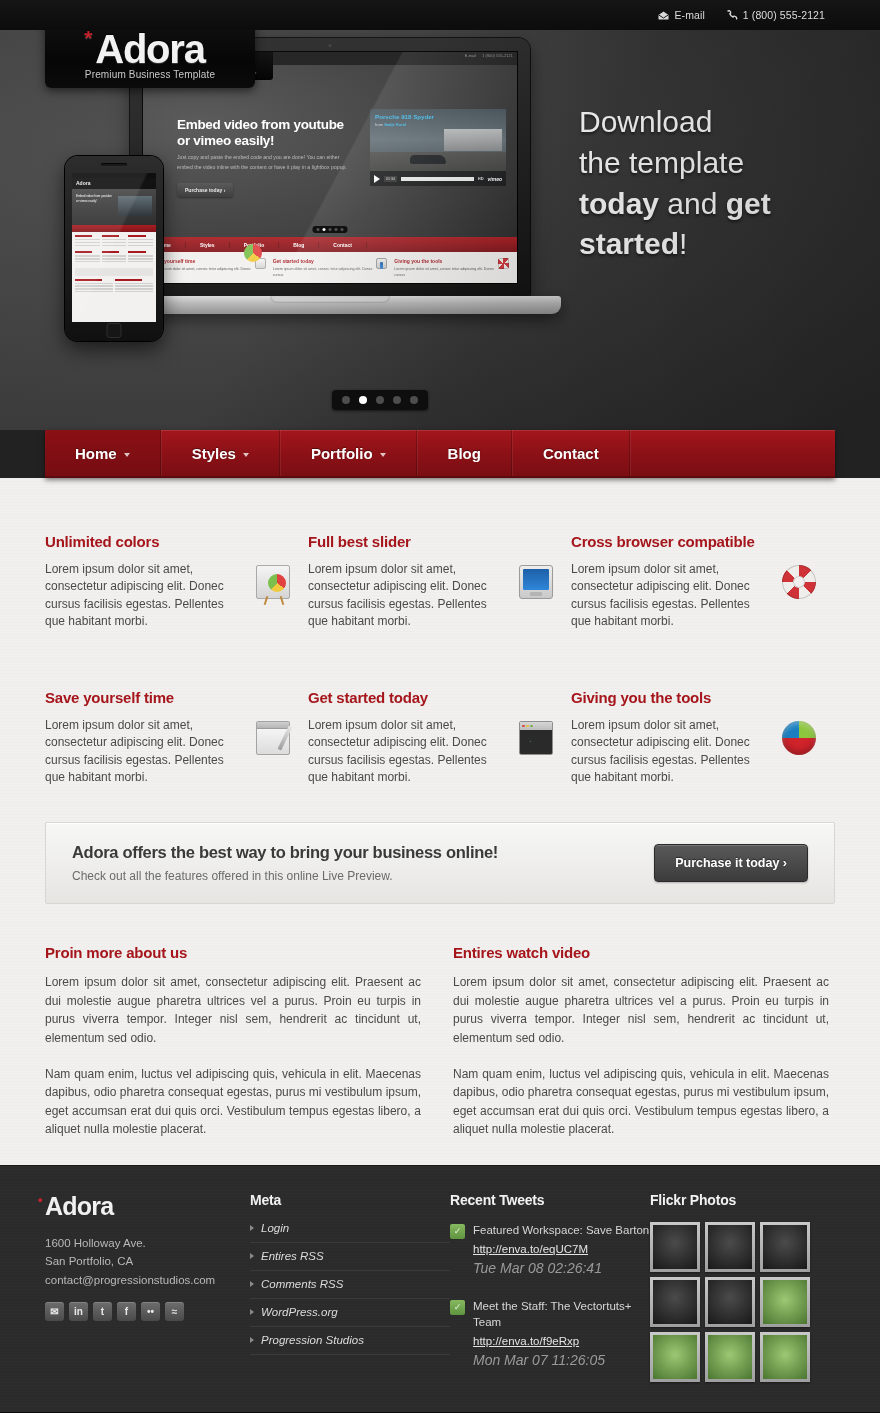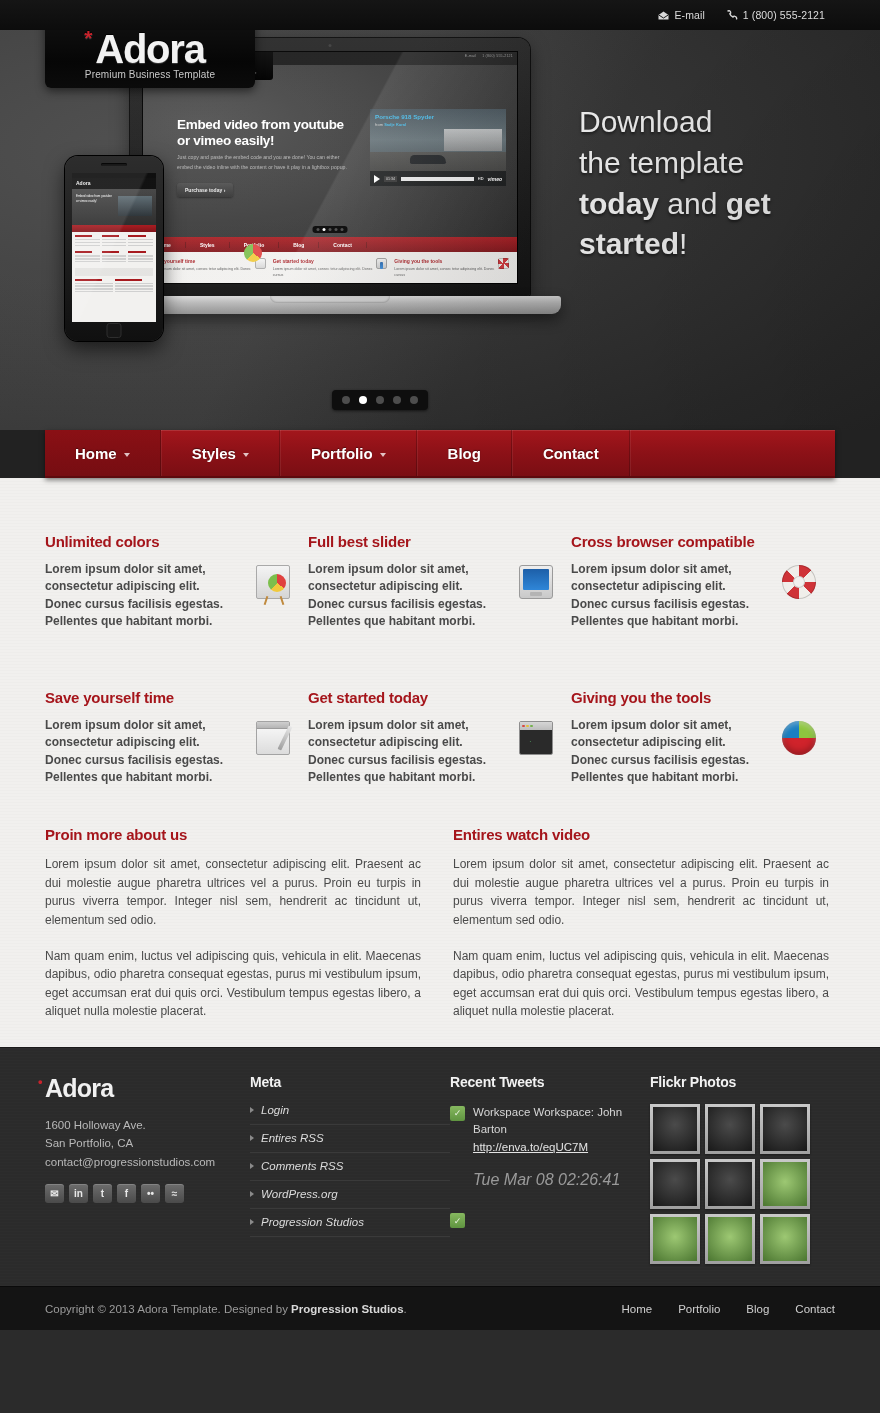--- a/index.html
+++ b/index.html
@@ -307,21 +307,21 @@
     padding-bottom: 26px;
   }
   .wrap { width: 790px; margin: 0 auto; }
 
   .features { display: flex; padding-top: 30px; gap: 0; }
   .feat { width: 263px; padding-right: 22px; position: relative; margin-top: 25px; }
   .feat h3 {
     color: #a5151b; font-size: 15px; font-weight: bold; margin-bottom: 11px;
     letter-spacing: -.2px;
   }
-  .feat p { color: #4a4a4a; font-size: 12px; line-height: 1.44; width: 182px; font-weight: bold; }
+  .feat p { color: #4a4a4a; font-size: 12px; line-height: 1.44; width: 182px; }
   .feat .icon {
     position: absolute; right: 18px; top: 32px; width: 34px; height: 34px;
   }
   .features.row2 { padding-top: 34px; }
 
   
   .ic-chart { background: linear-gradient(#f4f4f4,#d5d5d5); border: 1px solid #a9a9a9; border-radius: 2px; position: relative; }
   .ic-chart .pie { position: absolute; right: 3px; bottom: 6px; width: 18px; height: 18px; border-radius: 50%;
     background: conic-gradient(#e0413f 0 35%, #f0c93c 35% 62%, #7cbf4c 62% 100%); }
   .ic-chart .legs { position: absolute; bottom: -7px; left: 8px; width: 18px; height: 8px; }
@@ -429,21 +429,21 @@
   .tweet { display: flex; gap: 8px; margin-bottom: 22px; }
   .tw-ic {
     width: 15px; height: 15px; background: linear-gradient(#86b85f,#5f9440);
     border-radius: 2px; flex: none; margin-top: 2px;
     display: flex; align-items: center; justify-content: center;
     color: #e9f3e2; font-size: 9px;
   }
   .tw-body { flex: 1; }
   .tw-t { color: #d6d6d6; font-size: 11.5px; line-height: 1.45; }
   .tw-l { color: #e4e4e4; font-size: 11.5px; text-decoration: underline; cursor: pointer; display: inline-block; margin-top: 1px; }
-  .tw-d { color: #9a9a9a; font-size: 16px; font-style: italic; margin-top: 16px; }
+  .tw-d { color: #9a9a9a; font-size: 14px; font-style: italic; margin-top: 3px; }
 
   .flickr { display: grid; grid-template-columns: repeat(3, 50px); gap: 5px; }
   .fph {
     width: 50px; height: 50px; padding: 3px;
     background: linear-gradient(#c9c9c9,#9f9f9f);
     box-shadow: 0 1px 2px rgba(0,0,0,.4);
     cursor: pointer;
   }
   .fph i { display: block; width: 100%; height: 100%; }
   .fph i.dark { background: radial-gradient(80% 80% at 50% 40%, #4b4b4b, #171717); }
@@ -742,20 +742,27 @@
             <div class="sc"></div>
           </div>
       </div>
       <div class="feat">
         <h3>Giving you the tools</h3>
         <p>Lorem ipsum dolor sit amet, consectetur adipiscing elit. Donec cursus facilisis egestas. Pellentes que habitant morbi.</p>
         <div class="icon ic-pieball"></div>
       </div>
     </div>
 
+    <div class="cta">
+      <div>
+        <h2>Adora offers the best way to bring your business online!</h2>
+        <p>Check out all the features offered in this online Live Preview.</p>
+      </div>
+      <button class="cta-btn">Purchase it today ›</button>
+    </div>
 
     <div class="cols2">
       <div class="col2">
         <h3>Proin more about us</h3>
         <p>Lorem ipsum dolor sit amet, consectetur adipiscing elit. Praesent ac dui molestie augue pharetra ultrices vel a purus. Proin eu turpis in purus viverra tempor. Integer nisl sem, hendrerit ac tincidunt ut, elementum sed odio.</p>
         <p>Nam quam enim, luctus vel adipiscing quis, vehicula in elit. Maecenas dapibus, odio pharetra consequat egestas, purus mi vestibulum ipsum, eget accumsan erat dui quis orci. Vestibulum tempus egestas libero, a aliquet nulla molestie placerat.</p>
       </div>
       <div class="col2">
         <h3>Entires watch video</h3>
         <p>Lorem ipsum dolor sit amet, consectetur adipiscing elit. Praesent ac dui molestie augue pharetra ultrices vel a purus. Proin eu turpis in purus viverra tempor. Integer nisl sem, hendrerit ac tincidunt ut, elementum sed odio.</p>
@@ -813,27 +820,32 @@
             <span>Progression Studios</span>
           </li>
       </ul>
     </div>
 
     <div class="fcol-3">
       <div class="f-h4">Recent Tweets</div>
       <div class="tweet">
         <span class="tw-ic">✓</span>
         <div class="tw-body">
-          <div class="tw-t">Workspace Workspace: John Barton</div>
+          <div class="tw-t">Featured Workspace: Save Barton</div>
           <a class="tw-l">http://enva.to/eqUC7M</a>
           <div class="tw-d">Tue Mar 08 02:26:41</div>
         </div>
       </div>
       <div class="tweet">
         <span class="tw-ic">✓</span>
+        <div class="tw-body">
+          <div class="tw-t">Meet the Staff: The Vectortuts+ Team</div>
+          <a class="tw-l">http://enva.to/f9eRxp</a>
+          <div class="tw-d">Mon Mar 07 11:26:05</div>
+        </div>
       </div>
     </div>
 
     <div class="fcol-4">
       <div class="f-h4">Flickr Photos</div>
       <div class="flickr">
         <span class="fph">
             <i class="dark"></i>
           </span>
         <span class="fph">

